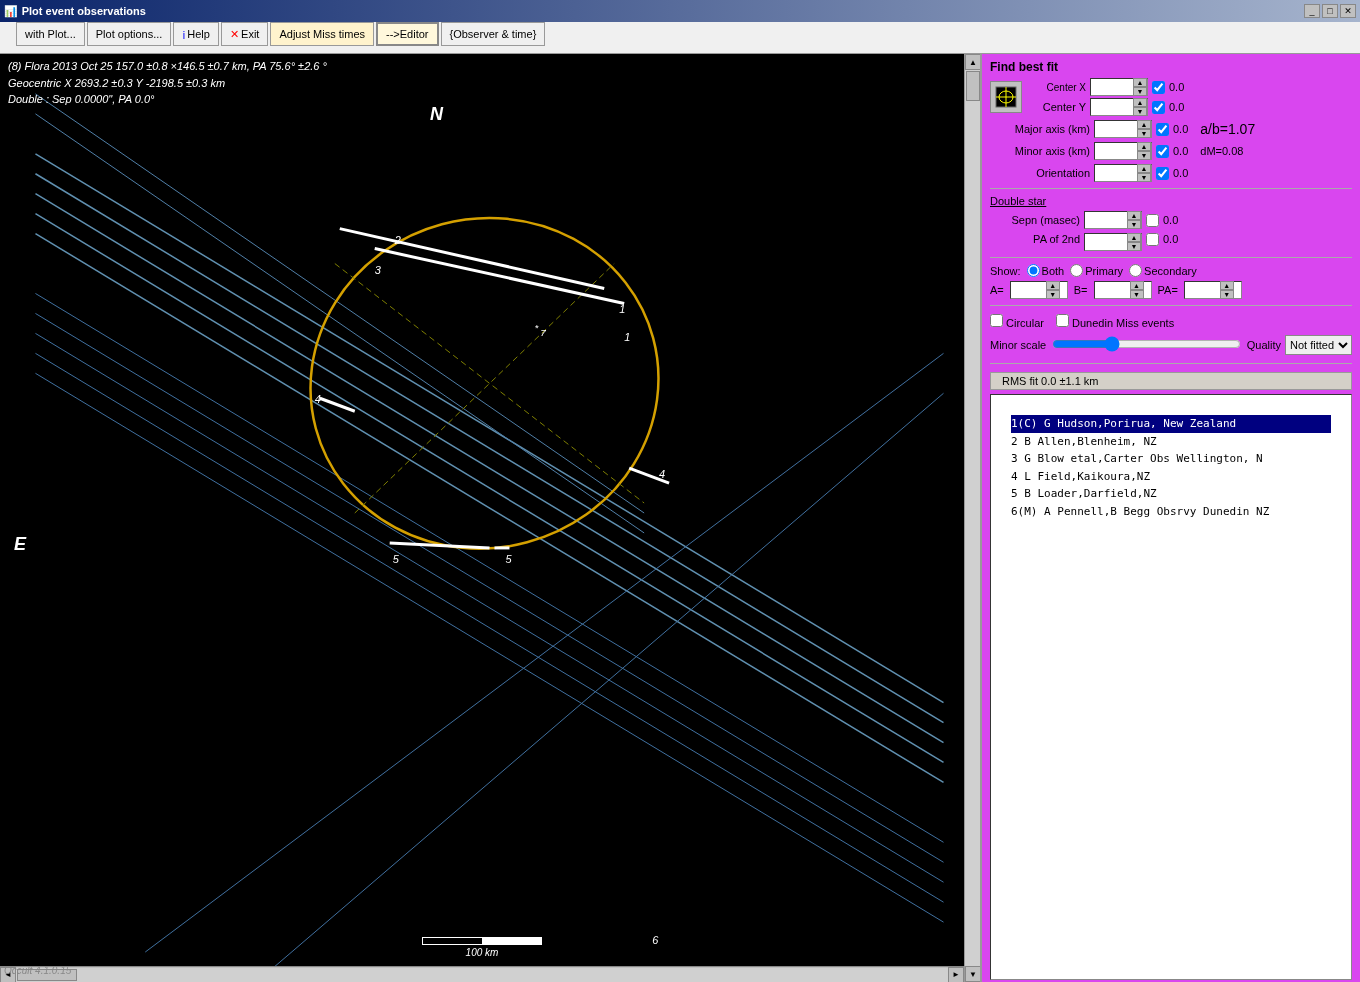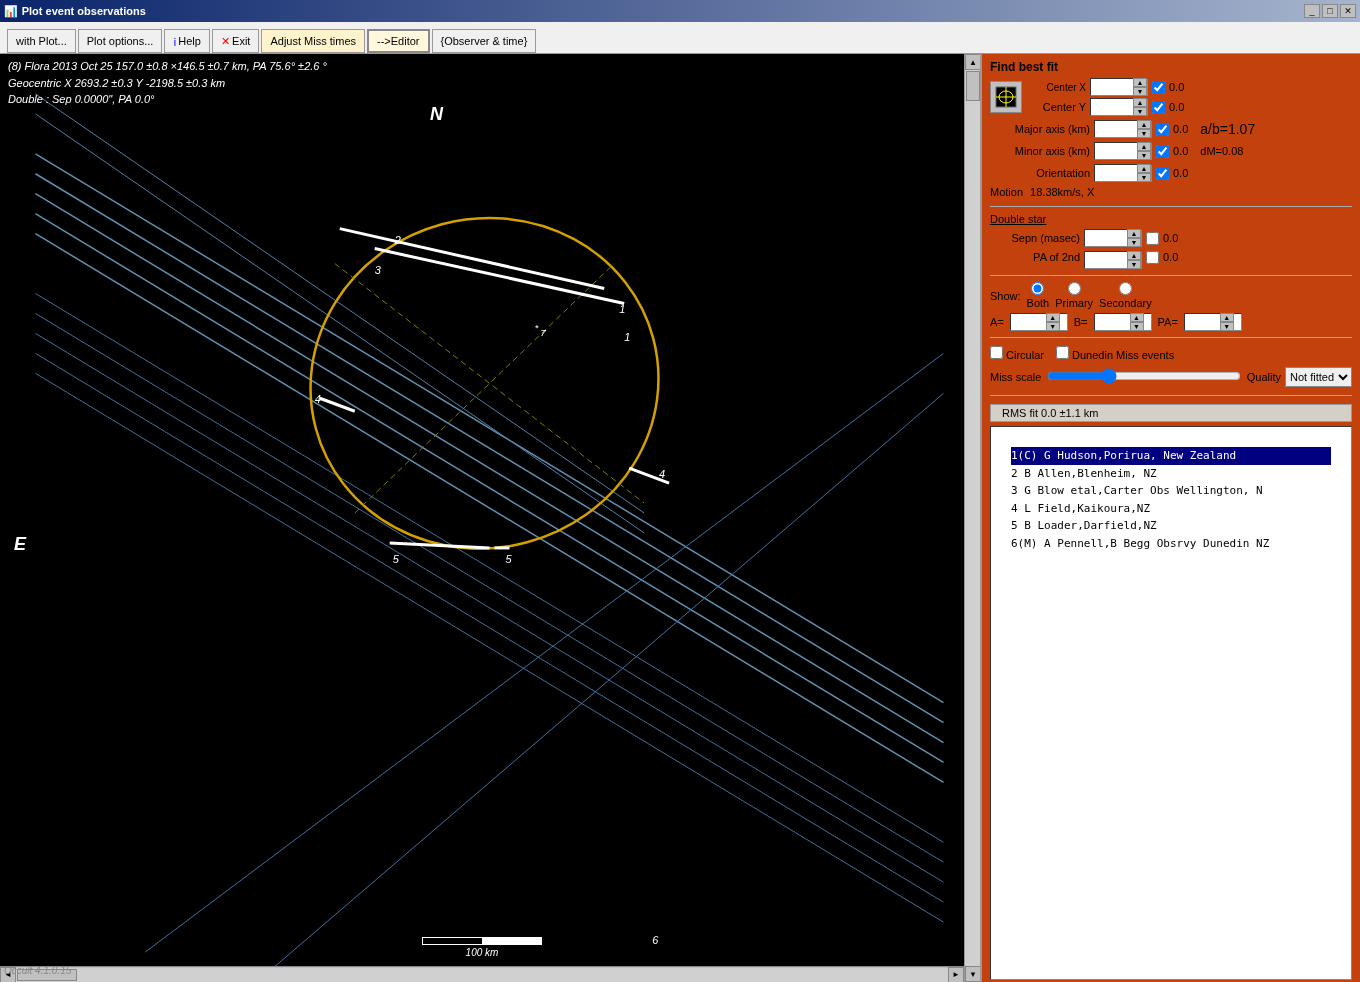--- a/index.html
+++ b/index.html
@@ -22,22 +22,22 @@
       display: flex; align-items: center; justify-content: center; font-size: 9px; cursor: pointer;
       color: black;
     }
 
     
     #toolbar {
       background: #f0f0f0;
       border-bottom: 1px solid #999;
       height: 32px;
       display: flex;
-      align-items: flex-end;
-      padding: 0 7px;
+      align-items: flex-start;
+      padding: 0 16px;
       gap: 2px;
     }
     .tb-btn {
       background: #f0f0f0;
       border: 1px solid #999;
       padding: 2px 8px;
       height: 24px;
       cursor: pointer;
       font-size: 11px;
       display: flex;
@@ -124,21 +124,21 @@
     
     #plot-svg {
       position: absolute;
       top: 0; left: 0;
       width: 100%; height: 100%;
     }
 
     
     #right-panel {
       width: 380px;
-      background: #c2410c;
+      background: #d946ef;
       border-left: 2px solid #999;
       display: flex;
       flex-direction: column;
       overflow-y: auto;
     }
 
     
     #plot-scrollbar {
       width: 16px;
       background: #c0c0c0;
@@ -176,21 +176,21 @@
     }
 
     .show-row {
       padding: 2px 8px;
       display: flex;
       align-items: center;
       gap: 6px;
       font-size: 11px;
     }
 
-    .show-row label { display: flex; align-items: center; gap: 2px; flex-direction: column; }
+    .show-row label { display: flex; align-items: center; gap: 2px; }
 
     .abc-row {
       padding: 2px 8px;
       display: flex;
       align-items: center;
       gap: 6px;
       font-size: 11px;
     }
 
     .options-row {
@@ -490,24 +490,20 @@
         <input type="text" style="">
         <div class="spins">
           <span>▲</span>
           <span>▼</span>
         </div>
       </div>
       <input type="checkbox" checked="" style="">
       <span style="font-size:11px;">0.0</span>
     </div>
 
-    <div style="padding:2px 8px 4px;font-size:11px;">
-      <span>Motion</span>
-      <span style="margin-left:4px;">18.38km/s, X</span>
-    </div>
 
     <hr class="separator-line">
 
     <div class="double-star-title">Double star</div>
 
     <div style="display:flex;align-items:center;gap:4px;padding:2px 8px;">
       <span style="width:90px;text-align:right;font-size:11px;">Sepn (masec)</span>
       <div class="inline-spinbox">
         <input type="text" style="">
         <div class="spins">
@@ -584,21 +580,21 @@
         <input type="checkbox" style="">
         <span>Circular</span>
       </label>
       <label>
         <input type="checkbox" style="">
         <span>Dunedin Miss events</span>
       </label>
     </div>
 
     <div class="plot-scale-row">
-      <span>Miss scale</span>
+      <span>Minor scale</span>
       <div class="slider-wrap">
         <input type="range" min="0" max="100" value="30" style="">
       </div>
       <div class="quality-wrap">
         <span>Quality</span>
         <select class="quality-select">
           <option>Not fitted</option>
           <option>Poor</option>
           <option>Good</option>
           <option>Excellent</option>

